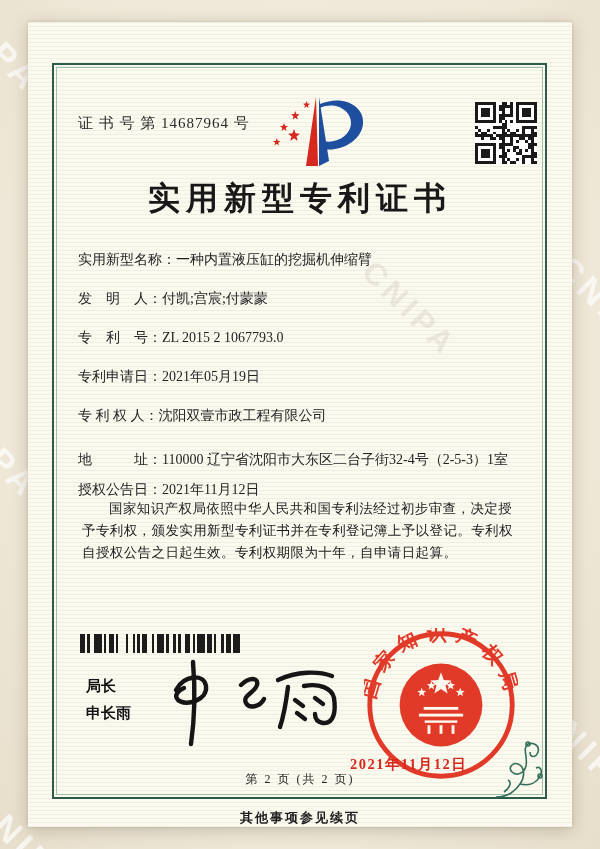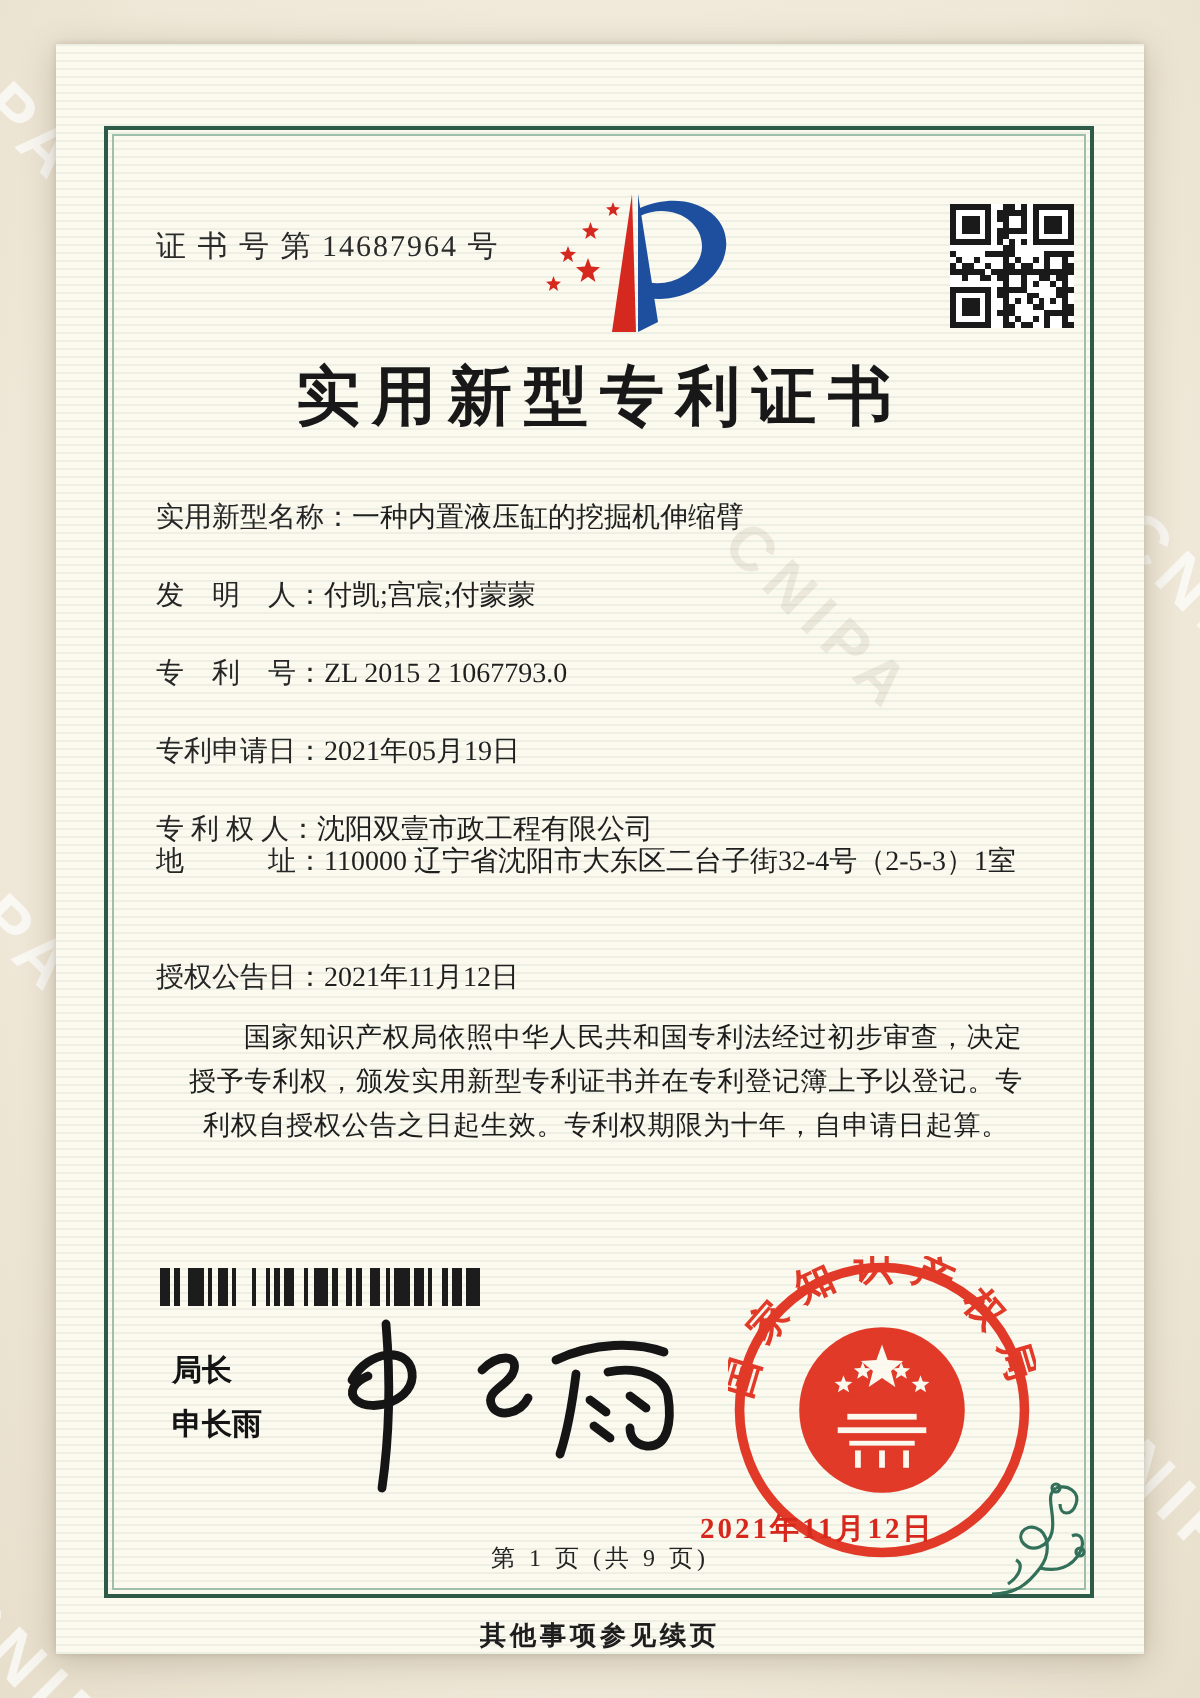--- a/index.html
+++ b/index.html
@@ -40,21 +40,21 @@
   .row{position:absolute;left:50px;font-size:14px;color:#262626;line-height:20px;white-space:nowrap;}
   .row .val{color:#1f1f1f;}
   .row-addr{white-space:normal;display:flex;}
   .row-addr .flabel{flex:none;}
   .row-addr .val{display:inline-block;width:376px;vertical-align:top;}
   .pair2{position:absolute;left:232px;top:0;}
   .bodytext{
     position:absolute;left:48px;top:470px;width:454px;
     font-size:13.5px;line-height:22px;color:#1d1d1d;letter-spacing:.4px;
   }
-  .bodytext p{margin:16px;text-indent:2em;text-align:center;}
+  .bodytext p{margin:6px;text-indent:2em;}
   .barcode{
     position:absolute;left:52px;top:612px;height:19px;font-size:0;white-space:nowrap;
   }
   .barcode i{display:inline-block;height:100%;}
   .director{
     position:absolute;left:58px;top:650px;
     font-family:"Liberation Sans","DejaVu Sans",sans-serif;
     font-size:15px;font-weight:600;color:#141414;line-height:27px;
   }
   .sig{position:absolute;left:118px;top:634px;}
@@ -265,21 +265,21 @@
   </div>
   <div class="row" style="top:306px;">
     <span class="flabel">专　利　号：</span><span class="val">ZL 2015 2 1067793.0</span>
   </div>
   <div class="row" style="top:345px;">
     <span class="flabel">专利申请日：</span><span class="val">2021年05月19日</span>
   </div>
   <div class="row" style="top:384px;">
     <span class="flabel">专 利 权 人：</span><span class="val">沈阳双壹市政工程有限公司</span>
   </div>
-  <div class="row row-addr" style="top:400px;">
+  <div class="row row-addr" style="top:428px;">
     <span class="flabel">地　　　址：</span>
       <span class="val">110000 辽宁省沈阳市大东区二台子街32-4号（2-5-3）1室</span>
   </div>
   <div class="row" style="top:458px;width:470px;">
     <span class="flabel">授权公告日：</span><span class="val">2021年11月12日</span>
   </div>
 
   <div class="bodytext">
     <p>国家知识产权局依照中华人民共和国专利法经过初步审查，决定授予专利权，颁发实用新型专利证书并在专利登记簿上予以登记。专利权自授权公告之日起生效。专利权期限为十年，自申请日起算。</p>
   </div>
@@ -324,21 +324,21 @@
           <rect x="66" y="101" width="3" height="9"></rect>
           <rect x="78.5" y="101" width="3" height="9"></rect>
           <rect x="91" y="101" width="3" height="9"></rect>
         </g>
       </g>
     </svg>
   </div>
 
   <div class="sealdate">2021年11月12日</div>
 
-  <div class="pageinfo">第 1 页 (共 9 页)</div>
+  <div class="pageinfo">第 2 页 (共 2 页)</div>
   <div class="contnote">其他事项参见续页</div>
 
   <div class="ornament">
     <svg width="54" height="60" viewBox="0 0 54 60" fill="none" stroke="#33705a" stroke-width="1.6">
       <path d="M2,57 C14,57 20,52 26,44 C32,36 30,26 24,24 C18,22 14,28 18,32 C22,36 30,34 32,26 C34,16 28,8 34,4"></path>
       <path d="M34,4 C40,2 46,6 44,12 C42,18 36,18 36,12"></path>
       <path d="M26,44 C34,46 42,44 46,36 C49,30 46,26 42,28"></path>
       <path d="M10,52 C16,48 18,42 14,40"></path>
       <circle cx="34" cy="4" r="2"></circle>
       <circle cx="46" cy="36" r="2"></circle>

